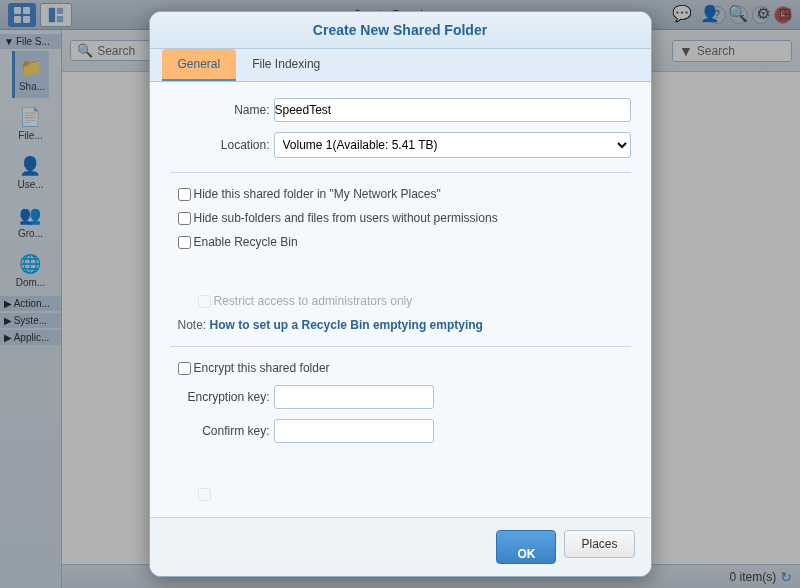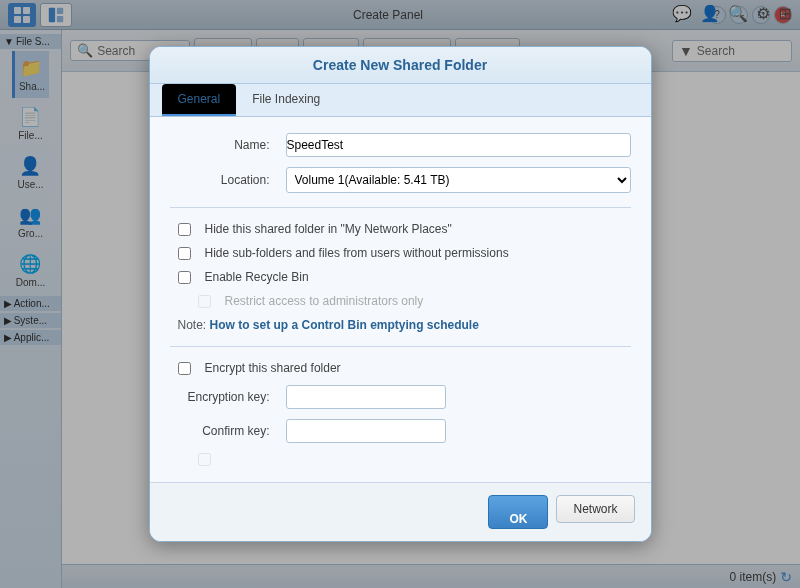--- a/index.html
+++ b/index.html
@@ -228,36 +228,36 @@
     .modal-tab {
       padding: 8px 16px;
       font-size: 12px;
       cursor: pointer;
       color: #444;
       border-bottom: 2px solid transparent;
     }
     .modal-tab.active {
       color: #2a6496;
       border-bottom: 2px solid #4a90d9;
-      background: #000000;
+      background: #fdba74;
       border-top-left-radius: 4px;
       border-top-right-radius: 4px;
     }
     .modal-body {
       flex: 1;
       padding: 16px 20px;
       display: flex;
       flex-direction: column;
       gap: 10px;
       overflow-y: auto;
     }
     .form-row {
       display: flex;
       align-items: center;
-      gap: 16px;
+      gap: 4px;
     }
     .form-label {
       width: 100px;
       font-size: 12px;
       color: #444;
       text-align: right;
     }
     .form-input {
       flex: 1;
       height: 24px;
@@ -275,34 +275,35 @@
       border-radius: 3px;
       padding: 0 4px;
       font-size: 12px;
       background: #fff;
       cursor: pointer;
       outline: none;
     }
     .checkbox-row {
       display: flex;
       align-items: center;
-      gap: 14px;
+      gap: 3px;
       padding-left: 8px;
     }
     .checkbox-row input[type=checkbox] {
       width: 13px; height: 13px;
       cursor: pointer;
     }
     .checkbox-row label {
       font-size: 12px;
       color: #444;
       cursor: pointer;
     }
     .checkbox-row.indented {
       padding-left: 28px;
+      margin-top: 35px;
     }
     .checkbox-row.disabled label { color: #aaa; }
     .checkbox-row.disabled input { opacity: 0.5; }
     .note-text {
       font-size: 12px;
       color: #555;
       padding-left: 8px;
     }
     .note-text a {
       color: #2a6496;
@@ -505,21 +506,21 @@
         <input type="checkbox" id="enable-recycle" style="">
         <label for="enable-recycle">Enable Recycle Bin</label>
       </div>
 
       <div class="checkbox-row indented disabled">
         <input type="checkbox" id="restrict-admin" disabled="" style="">
         <label for="restrict-admin">Restrict access to administrators only</label>
       </div>
 
       <div class="note-text">
-        <span>Note: </span><a href="#">How to set up a Control Bin emptying schedule</a>
+        <span>Note: </span><a href="#">How to set up a Recycle Bin emptying emptying</a>
       </div>
 
       <hr class="divider">
 
       <div class="checkbox-row">
         <input type="checkbox" id="encrypt-folder" style="">
         <label for="encrypt-folder">Encrypt this shared folder</label>
       </div>
 
       <div class="form-row">
@@ -533,16 +534,16 @@
       </div>
 
       <div class="checkbox-row indented disabled">
         <input type="checkbox" id="mount-auto" disabled="" style="">
       </div>
 
     </div>
 
     <div class="modal-footer">
       <button class="btn-ok">OK</button>
-      <button class="btn-cancel">Network</button>
+      <button class="btn-cancel">Places</button>
     </div>
   </div>
 </div>
 
 </body></html>

